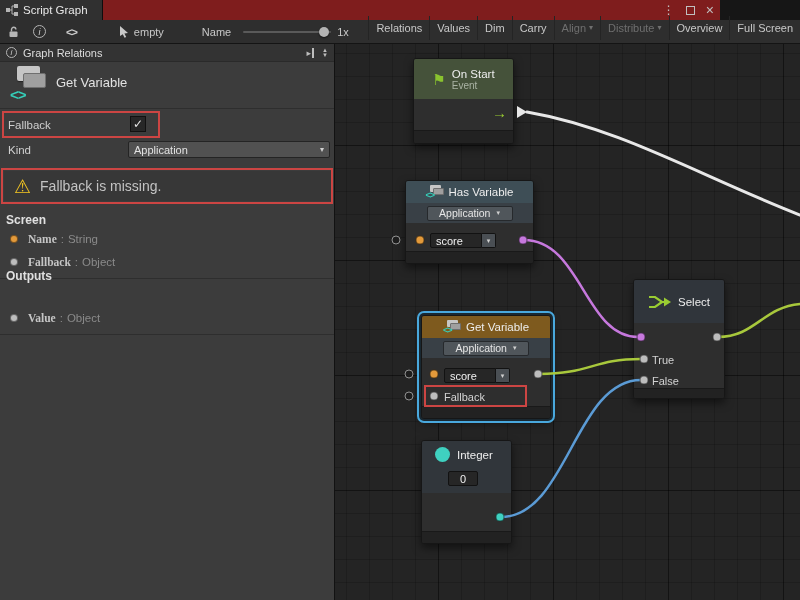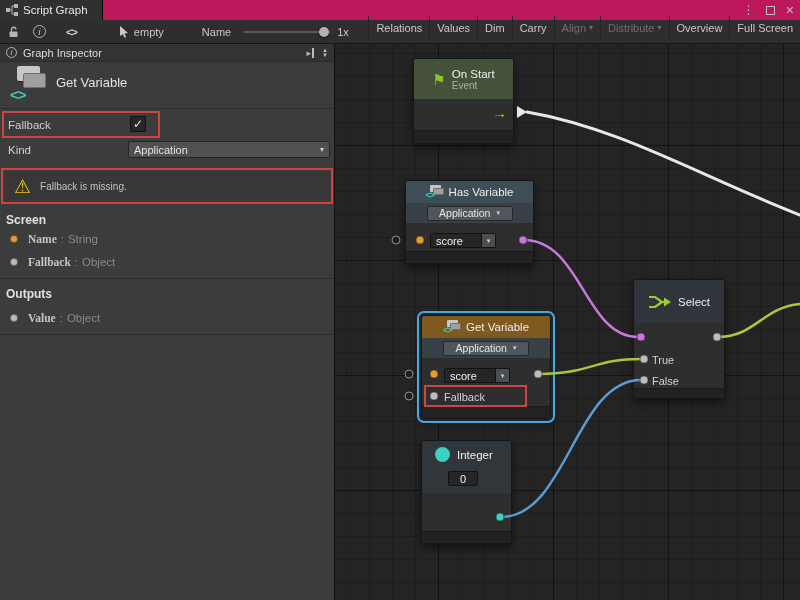--- a/index.html
+++ b/index.html
@@ -1,21 +1,21 @@
 <!DOCTYPE html>
 <html><head>
 <meta charset="utf-8">
 <style>
   *{margin:0;padding:0;box-sizing:border-box;}
   html,body{width:800px;height:600px;overflow:hidden;}
   body{font-family:"Liberation Sans","DejaVu Sans",sans-serif;background:#161616;color:#ccc;position:relative;}
   #app{position:absolute;inset:0;width:800px;height:600px;}
 
   
-  .titlebar{position:absolute;left:0;top:0;width:800px;height:20px;background:#be185d;display:flex;align-items:flex-end;}
+  .titlebar{position:absolute;left:0;top:0;width:720px;height:20px;background:#7f1d1d;display:flex;align-items:flex-end;}
   .tab{height:20px;display:flex;align-items:center;gap:5px;padding:0 14px 0 6px;background:#303030;color:#e8e8e8;font-size:11.5px;border-right:1px solid #0d0d0d;}
   .win-controls{position:absolute;right:6px;top:0;height:20px;display:flex;align-items:center;gap:11px;color:#c0c0c0;font-size:12px;}
   .max-box{width:9px;height:9px;border:1.5px solid #c0c0c0;display:inline-block;}
 
   
   .toolbar{position:absolute;left:0;top:20px;width:800px;height:24px;background:#2e2e2e;border-bottom:1px solid #141414;display:flex;align-items:center;font-size:11px;color:#c8c8c8;}
   .tb-icon{display:inline-flex;align-items:center;justify-content:center;height:24px;}
   .circle-i{width:13px;height:13px;border:1px solid #b5b5b5;border-radius:50%;font-size:9px;color:#cfcfcf;font-style:italic;display:inline-flex;align-items:center;justify-content:center;}
   .code-glyph{font-size:11px;font-weight:bold;color:#cfcfcf;letter-spacing:-1px;}
   .tb-label{color:#c8c8c8;}
@@ -41,21 +41,21 @@
   .var-icon.big .vcode{position:absolute;left:0px;top:20px;color:#35d0ba;font-weight:bold;font-size:15px;letter-spacing:-1px;}
   .unit-title{position:absolute;left:56px;top:13px;font-size:13px;color:#e2e2e2;}
   .divider{position:absolute;left:0;width:100%;height:1px;background:#2e2e2e;}
   .irow{position:absolute;left:0;width:100%;display:flex;align-items:center;}
   .lbl{position:absolute;left:8px;color:#cfcfcf;}
   .checkbox{position:absolute;left:130px;top:4px;width:16px;height:16px;background:#272727;border:1px solid #111;display:flex;align-items:center;justify-content:center;color:#e6e6e6;font-size:12px;}
   .dropdown{position:absolute;height:17px;background:#515151;border:1px solid #242424;border-radius:2px;display:flex;align-items:center;padding:0 5px;font-size:11px;color:#e2e2e2;}
   .dropdown .arrow{margin-left:auto;font-size:8px;color:#cfcfcf;}
   .warnbox{position:absolute;left:4px;top:127px;width:327px;height:30px;background:#373737;display:flex;align-items:center;gap:9px;padding-left:10px;}
   .warn-icon{color:#f3c522;font-size:19px;line-height:19px;}
-  .warn-text{color:#c3c3c3;font-size:10px;}
+  .warn-text{color:#c3c3c3;font-size:14px;}
   .sect{position:absolute;left:6px;font-size:12px;font-weight:bold;color:#e0e0e0;}
   .port-row{position:absolute;left:0;width:100%;height:14px;display:flex;align-items:center;}
   .port-row .dot{width:8px;height:8px;border-radius:50%;margin:0 10px 0 10px;border:1px solid rgba(0,0,0,.45);flex:none;}
   .pname{font-weight:bold;color:#c6c6c6;font-family:Liberation Serif, serif;}
   .psep{color:#8a8a8a;margin:0 4px;}
   .ptype{color:#8a8a8a;}
   .annot{position:absolute;border:2px solid #cc4543;pointer-events:none;z-index:60;}
 
   
   .canvas{position:absolute;left:335px;top:44px;width:465px;height:556px;overflow:hidden;background-color:#242424;
@@ -148,21 +148,21 @@
         <span class="dd-mini">▾</span>
       </div>
       <div class="tb-btn">Overview</div>
       <div class="tb-btn">Full Screen</div>
     </div>
   </div>
 
   <div class="inspector">
     <div class="insp-header">
       <span class="circle-i small">i</span>
-      <span>Graph Inspector</span>
+      <span>Graph Relations</span>
       <span class="hdr-right">
         <span style="border-right:2px solid #bdbdbd;padding-right:1px;font-size:9px;">▸</span>
         <span class="scrolls">
           <span>▲</span>
           <span>▼</span>
         </span>
       </span>
     </div>
 
     <div class="unit-block">
@@ -204,21 +204,21 @@
       <span class="ptype">String</span>
     </div>
     <div class="port-row" style="top:211px">
       <span class="dot" style="background:#bdbdbd"></span>
       <span class="pname">Fallback</span>
       <span class="psep">:</span>
       <span class="ptype">Object</span>
     </div>
 
     <div class="divider" style="top:234px"></div>
-    <div class="sect" style="top:243px">Outputs</div>
+    <div class="sect" style="top:225px">Outputs</div>
     <div class="port-row" style="top:267px">
       <span class="dot" style="background:#bdbdbd"></span>
       <span class="pname">Value</span>
       <span class="psep">:</span>
       <span class="ptype">Object</span>
     </div>
     <div class="divider" style="top:290px"></div>
 
     <div class="annot" style="left:2px;top:67px;width:158px;height:27px"></div>
     <div class="annot" style="left:1px;top:124px;width:332px;height:36px"></div>

